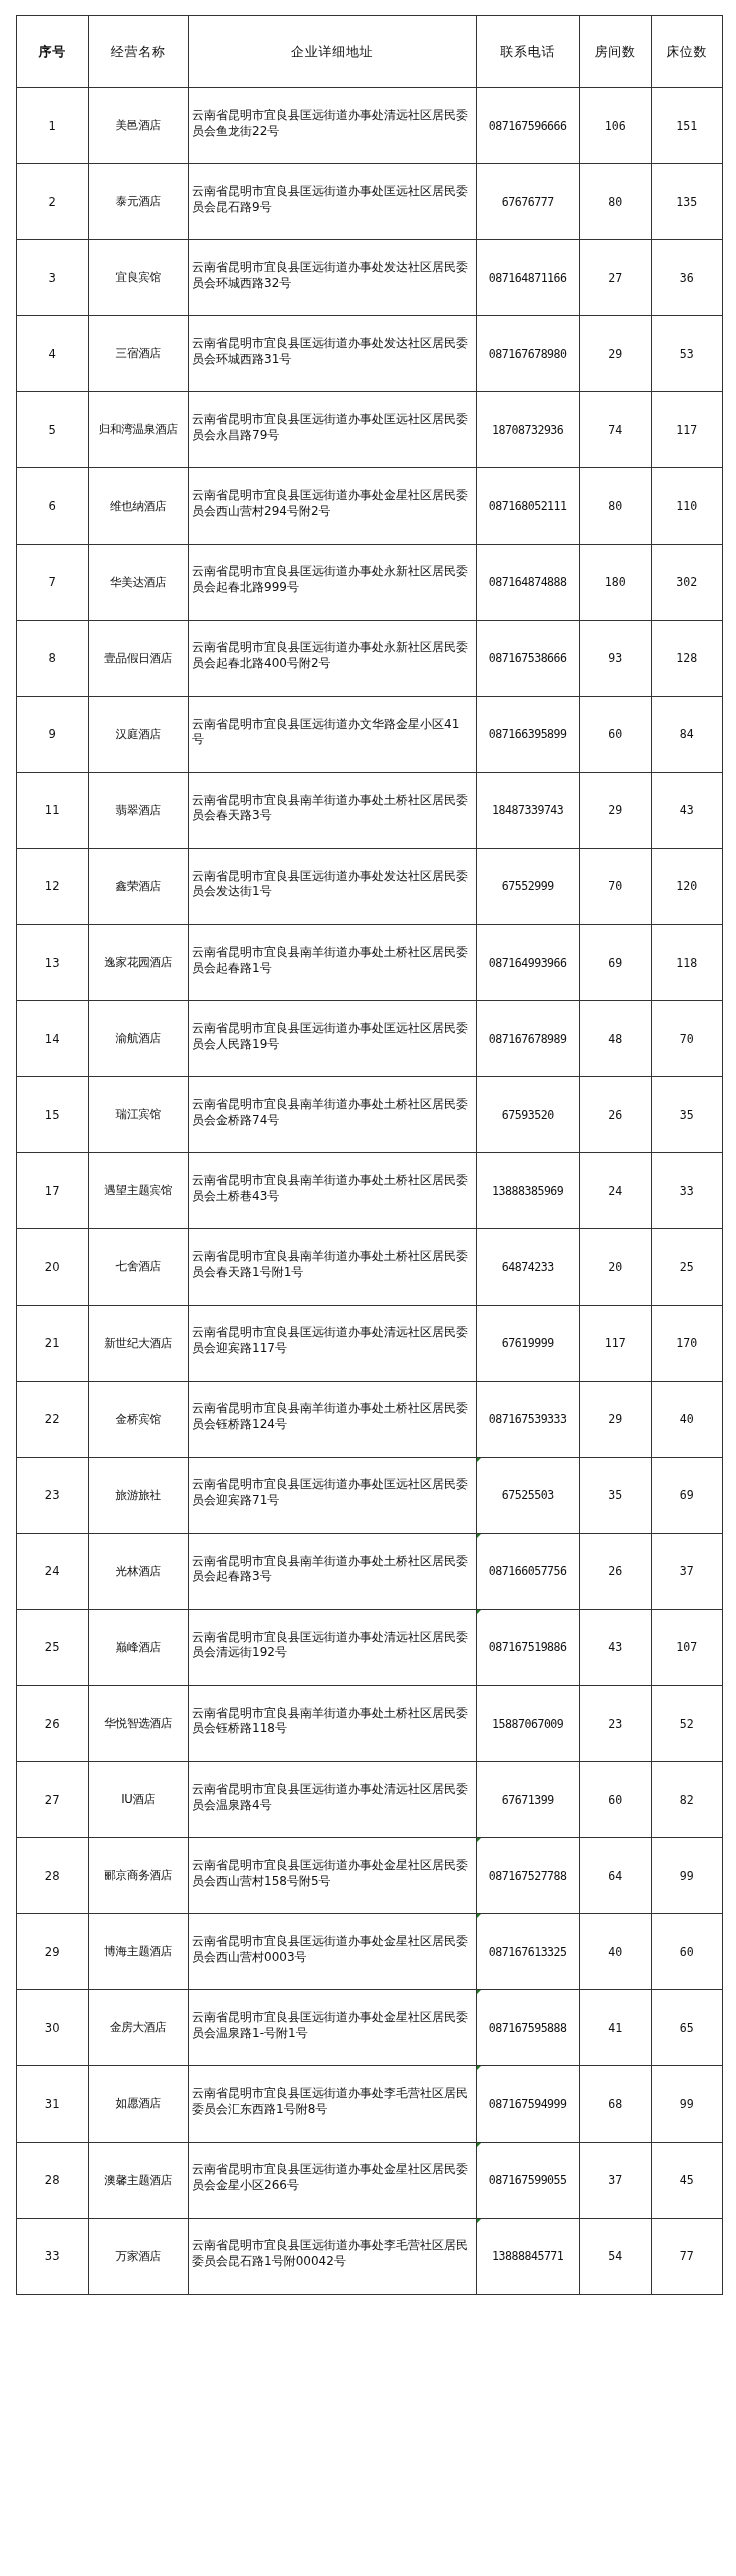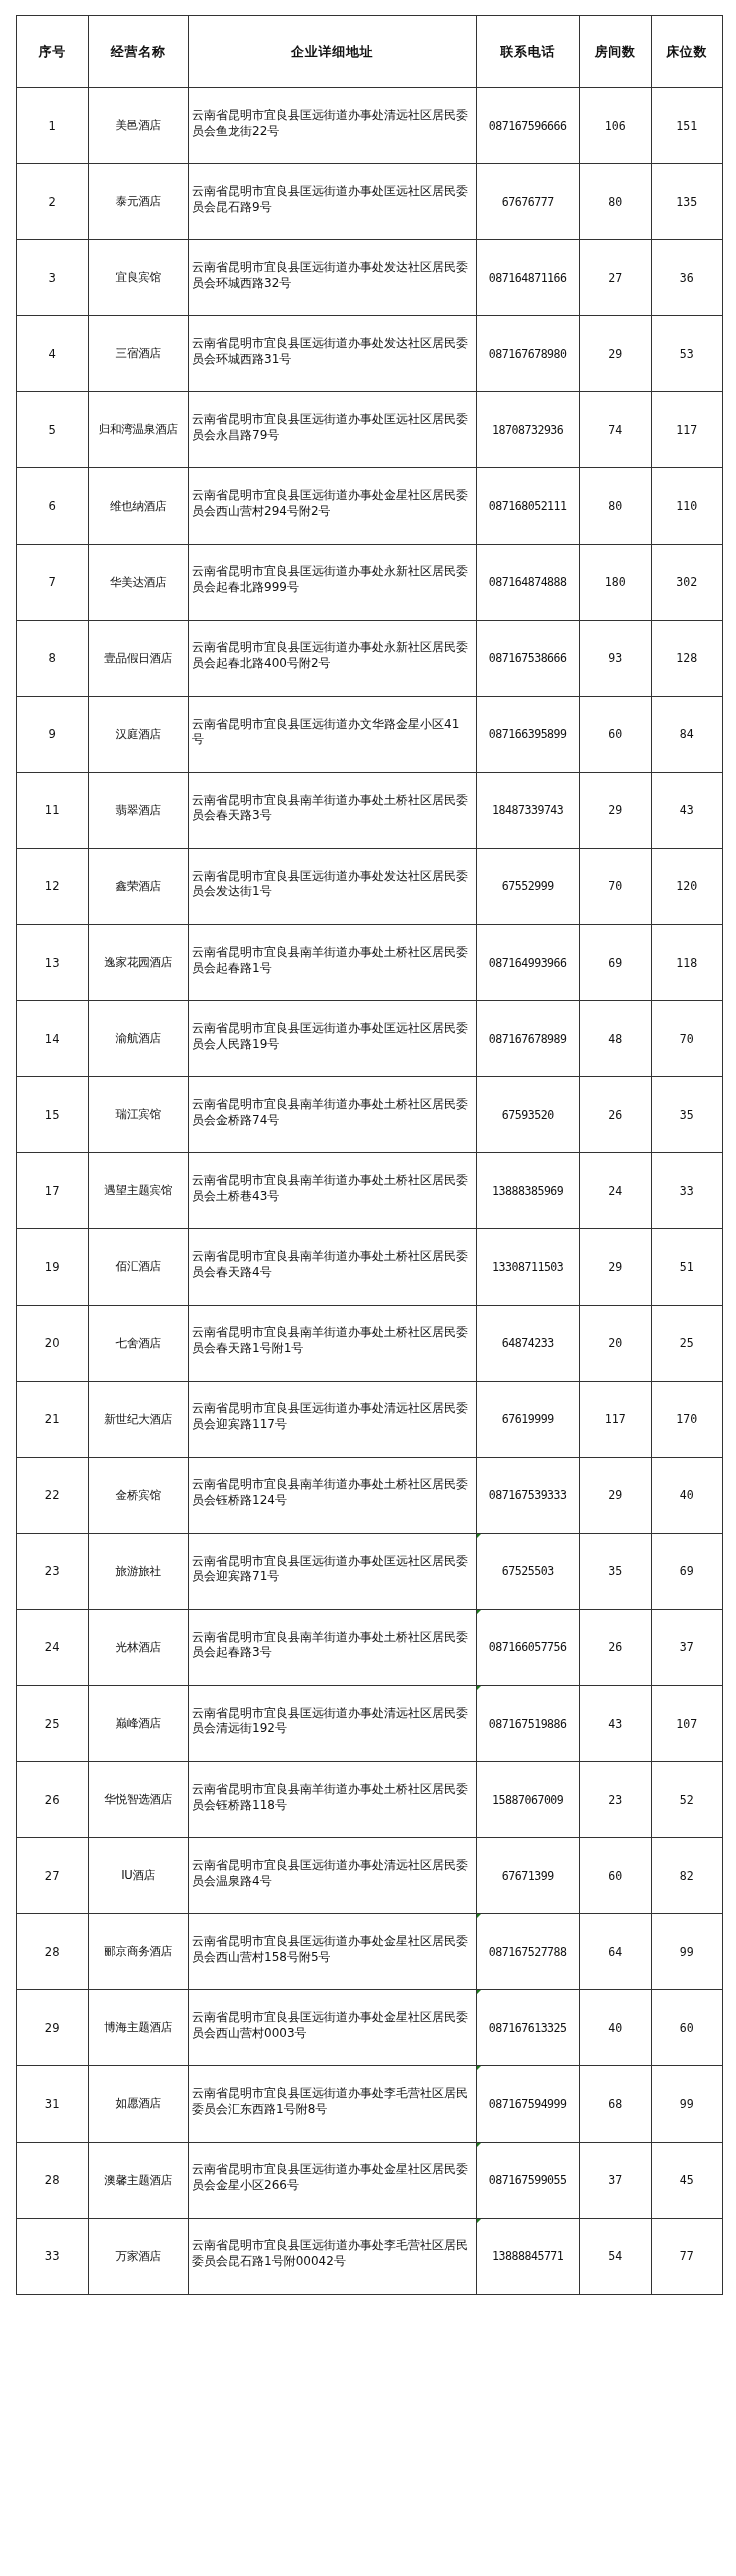--- a/index.html
+++ b/index.html
@@ -35,21 +35,21 @@
   table.grid th, table.grid td {
     border: 1.4px solid #333333;
     padding: 0;
     vertical-align: middle;
     text-align: center;
     position: relative;
   }
   table.grid thead th {
     height: 71px;
     font-size: 13px;
-    font-weight: bold;
+    font-weight: normal;
     letter-spacing: 0.7px;
   }
   table.grid thead th.plain {
     font-weight: bold;
   }
   table.grid tbody td {
     height: 71px;
     font-size: 11.6px;
   }
   td.idx {
@@ -245,28 +245,20 @@
   <tr>
     <td class="idx">17</td>
     <td class="name">遇望主题宾馆</td>
     <td class="addr">云南省昆明市宜良县南羊街道办事处土桥社区居民委员会土桥巷43号</td>
     <td class="phone"><span>13888385969</span></td>
     <td class="num">24</td>
     <td class="num">33</td>
   </tr>
 
 
-  <tr>
-    <td class="idx">19</td>
-    <td class="name">佰汇酒店</td>
-    <td class="addr">云南省昆明市宜良县南羊街道办事处土桥社区居民委员会春天路4号</td>
-    <td class="phone"><span>13308711503</span></td>
-    <td class="num">29</td>
-    <td class="num">51</td>
-  </tr>
 
   <tr>
     <td class="idx">20</td>
     <td class="name">七舍酒店</td>
     <td class="addr">云南省昆明市宜良县南羊街道办事处土桥社区居民委员会春天路1号附1号</td>
     <td class="phone"><span>64874233</span></td>
     <td class="num">20</td>
     <td class="num">25</td>
   </tr>
 
@@ -344,20 +336,28 @@
 
   <tr>
     <td class="idx">29</td>
     <td class="name">博海主题酒店</td>
     <td class="addr">云南省昆明市宜良县匡远街道办事处金星社区居民委员会西山营村0003号</td>
     <td class="phone"><span class="err-mark"></span><span>087167613325</span></td>
     <td class="num">40</td>
     <td class="num">60</td>
   </tr>
 
+  <tr>
+    <td class="idx">30</td>
+    <td class="name">金房大酒店</td>
+    <td class="addr">云南省昆明市宜良县匡远街道办事处金星社区居民委员会温泉路1-号附1号</td>
+    <td class="phone"><span class="err-mark"></span><span>087167595888</span></td>
+    <td class="num">41</td>
+    <td class="num">65</td>
+  </tr>
 
   <tr>
     <td class="idx">31</td>
     <td class="name">如愿酒店</td>
     <td class="addr">云南省昆明市宜良县匡远街道办事处李毛营社区居民委员会汇东西路1号附8号</td>
     <td class="phone"><span class="err-mark"></span><span>087167594999</span></td>
     <td class="num">68</td>
     <td class="num">99</td>
   </tr>
 

